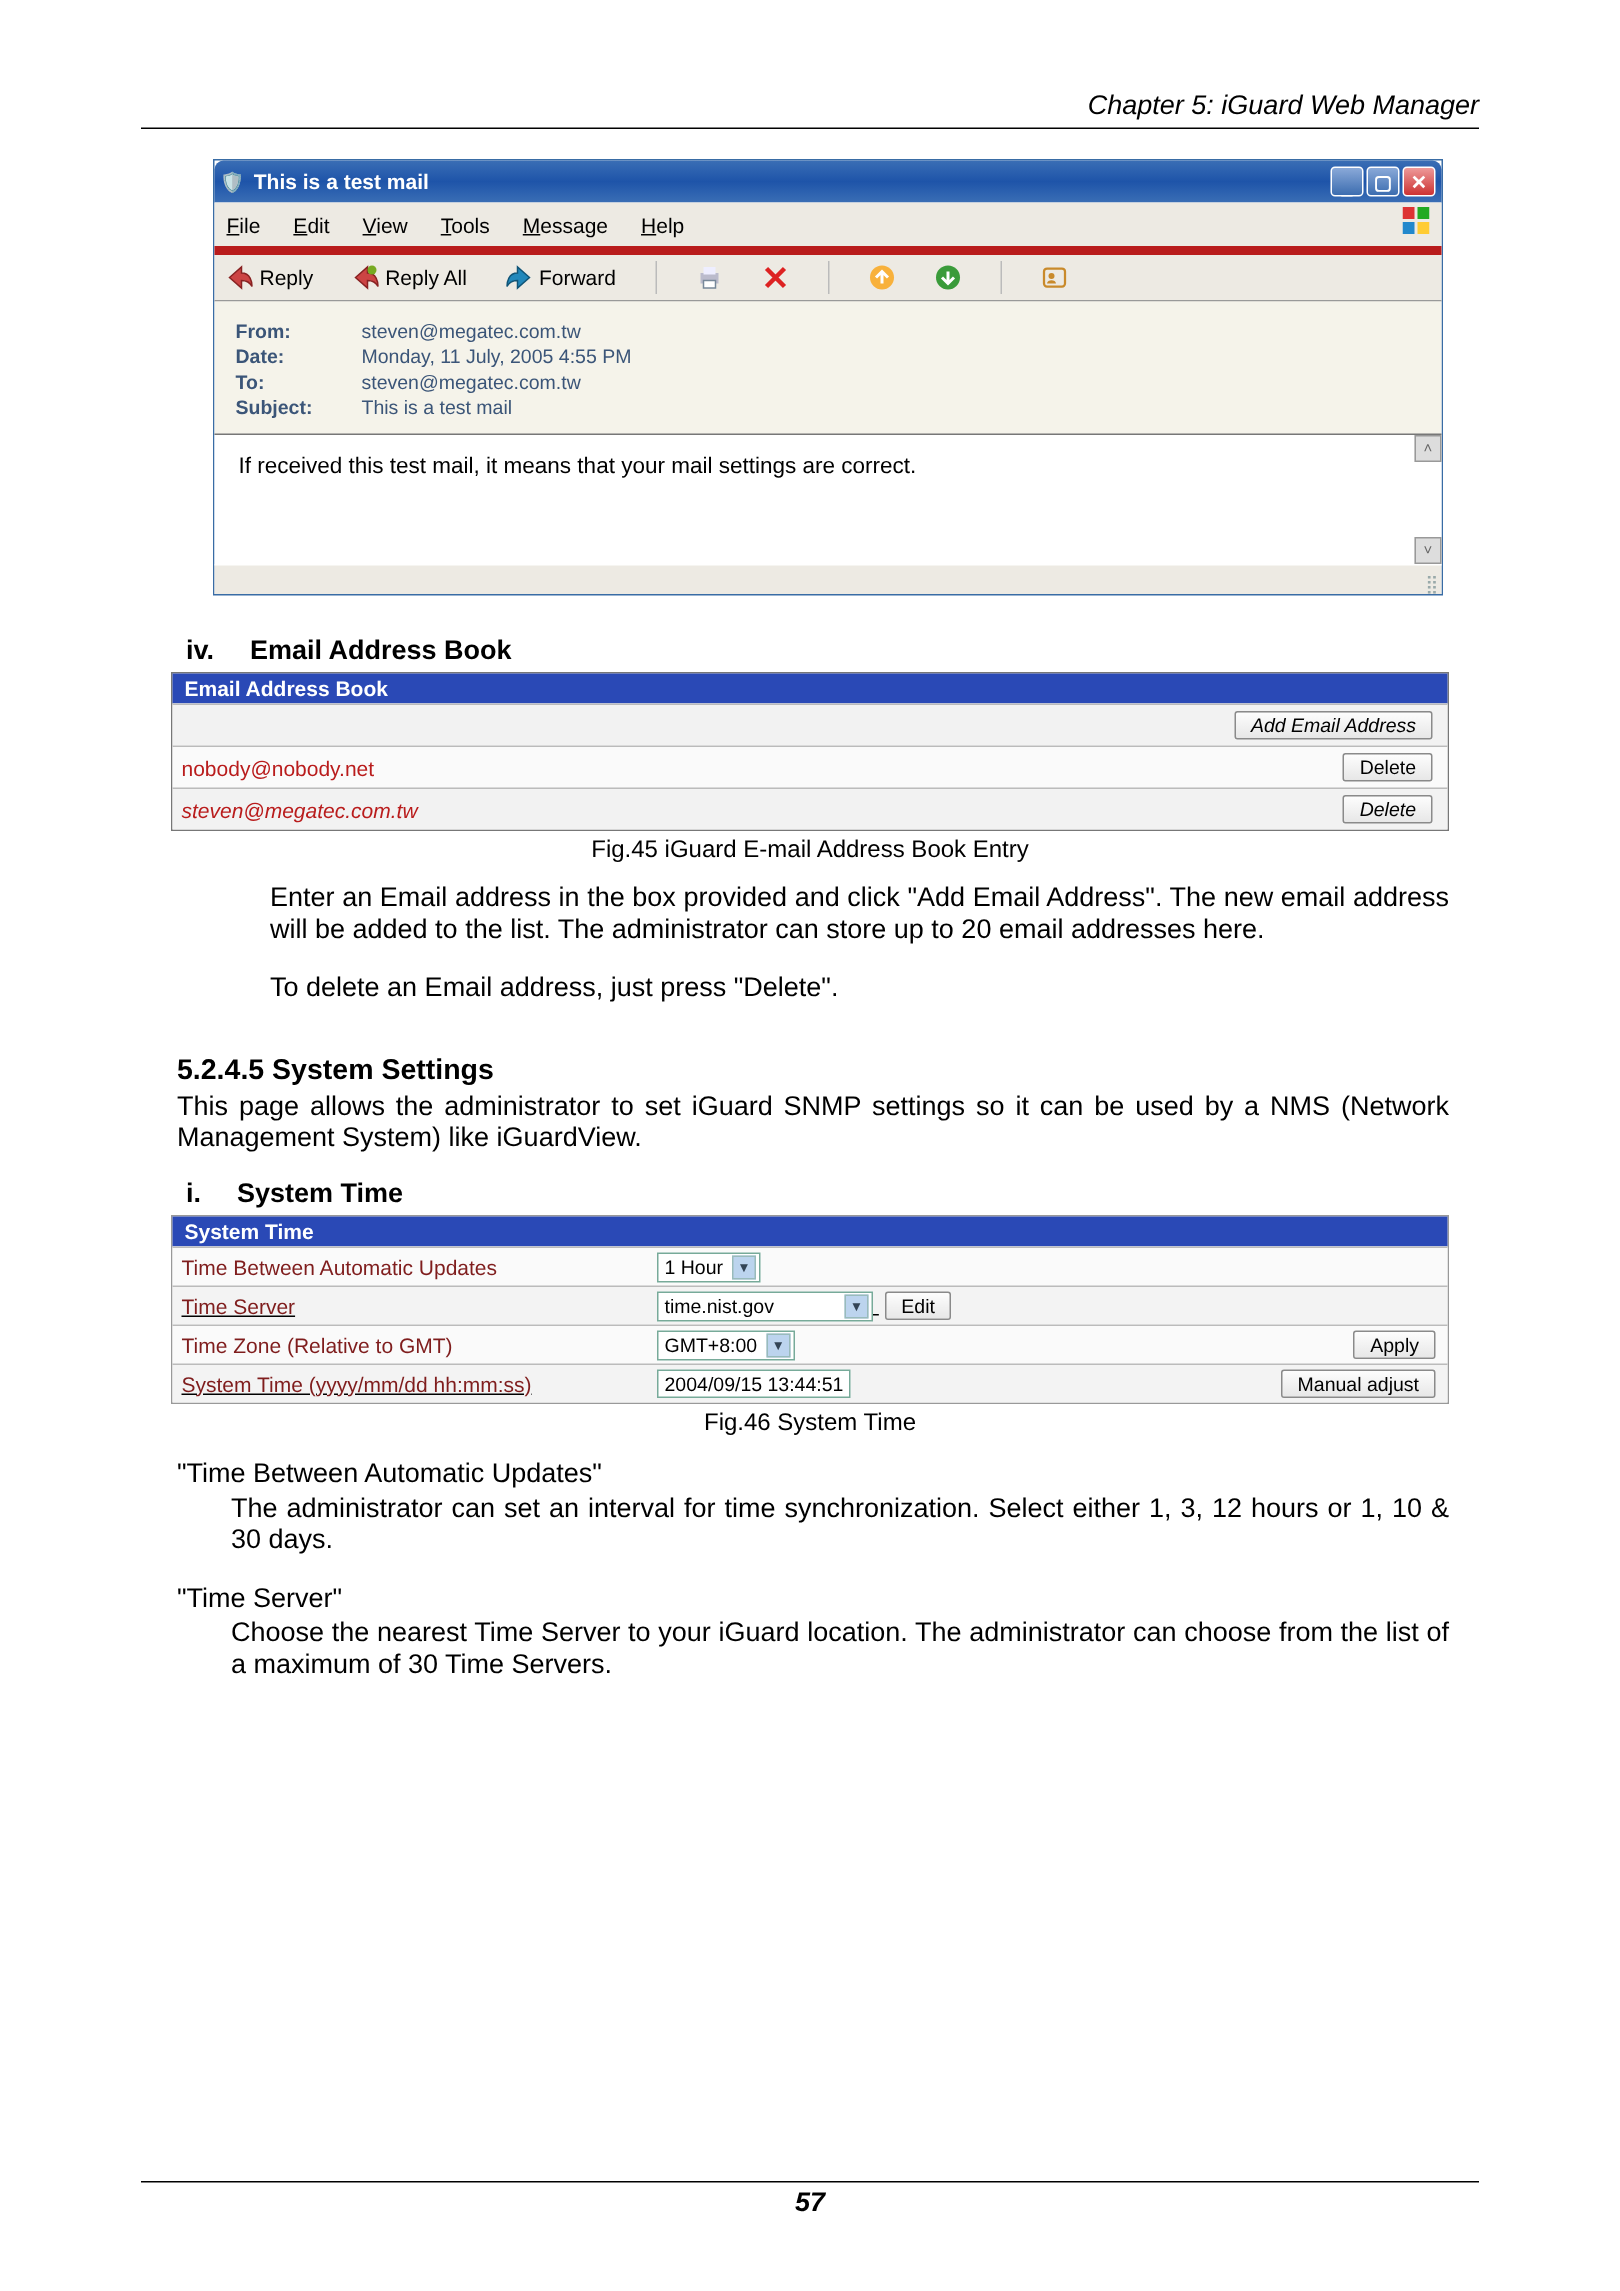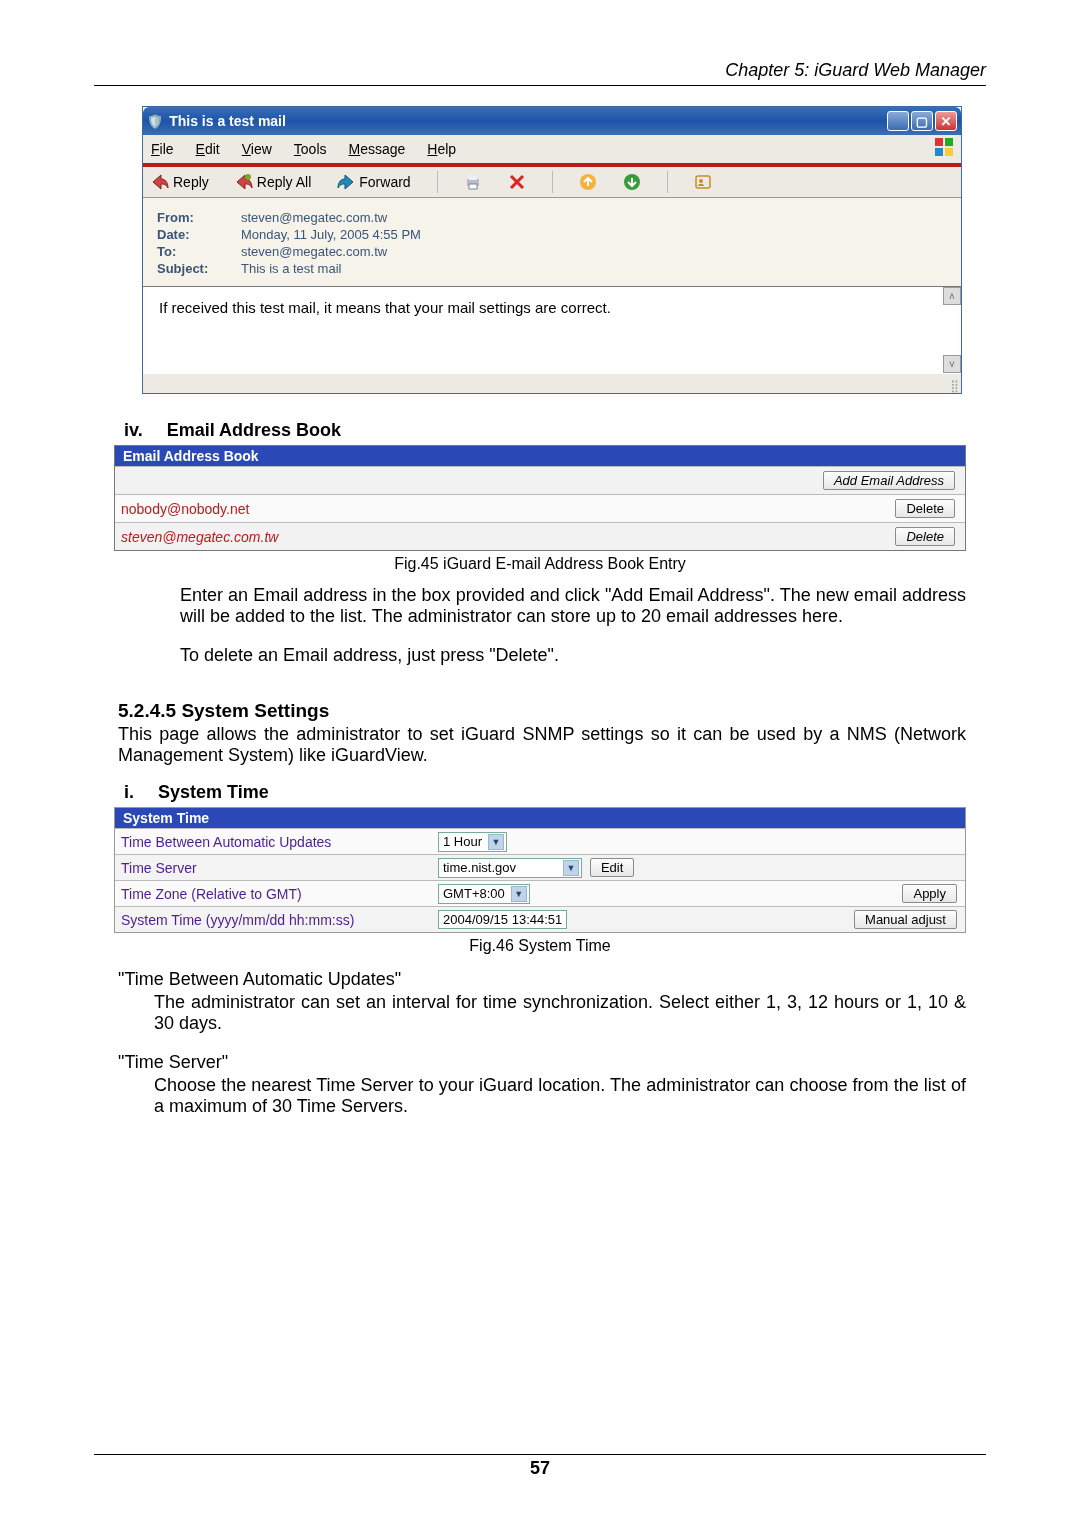--- a/index.html
+++ b/index.html
@@ -56,21 +56,21 @@
     border-radius: 3px;
     display: inline-flex;
     align-items: center; justify-content: center;
     font-size: 13px;
     font-weight: bold;
   }
   .winbtn.min, .winbtn.max { background: linear-gradient(#8aa9d8,#3c6db0); color:#fff; }
   .winbtn.close { background: linear-gradient(#e99,#c33); color:#fff; }
   .menubar {
     background: #edeae3;
-    border-bottom: 4px solid #b91c1c;
+    border-bottom: 6px solid #b91c1c;
     padding: 3px 8px;
     display: flex;
     align-items: center;
     gap: 22px;
     font-size: 14px;
     position: relative;
   }
   .menubar .flag { margin-left: auto; font-size: 16px; }
   .toolbar2 {
     background: #edeae3;
@@ -137,39 +137,40 @@
   .qterm { font-size:18px; margin: 14px 0 2px 24px; }
 
   .st-table {
     margin: 0 20px;
     border: 1px solid #999;
     font-size: 14px;
   }
   .st-header { background:#2a49b6; color:#fff; font-weight:bold; padding:2px 8px; font-size:14px;}
   .st-row { display:flex; align-items:center; border-top:1px solid #bbb; height:26px; }
   .st-row.alt0 { background:#fafafa; }
-  .st-row.alt1 { background:#f3f3f3; }
-  .st-l { width:38%; padding-left:6px; color:#4c1d95; }
+  .st-row.alt1 { background:#f3f3f3;text-decoration:underline; }
+  .st-l { width:38%; padding-left:6px; color:#7f1d1d; }
   .st-m { width:42%; }
   .st-r { flex:1; text-align:right; padding-right:8px; }
   .txtin {
     border:1px solid #7a9; background:#fff; font-size:13px; padding:1px 4px; display:inline-block;
   }
   .selbox {
     border:1px solid #7a9; background:#fff; font-size:13px; padding:1px 2px 1px 4px; display:inline-flex; align-items:center; gap:6px;
   }
   .sel-arrow{
     background:#bcd4ee; width:16px; height:16px; display:inline-flex; align-items:center; justify-content:center; font-size:9px; color:#345; border:1px solid #9bb;
   }
 
   .page-num {
     position: absolute;
     left: 0; right: 0;
     bottom: 48px;
     text-align: center;
+    font-style: italic;
     font-weight: bold;
     font-size: 18px;
   }
   .bottombar {
     position: absolute;
     left: 94px; right: 94px;
     bottom: 72px;
   }
   .u { text-decoration: underline; }
 </style>

